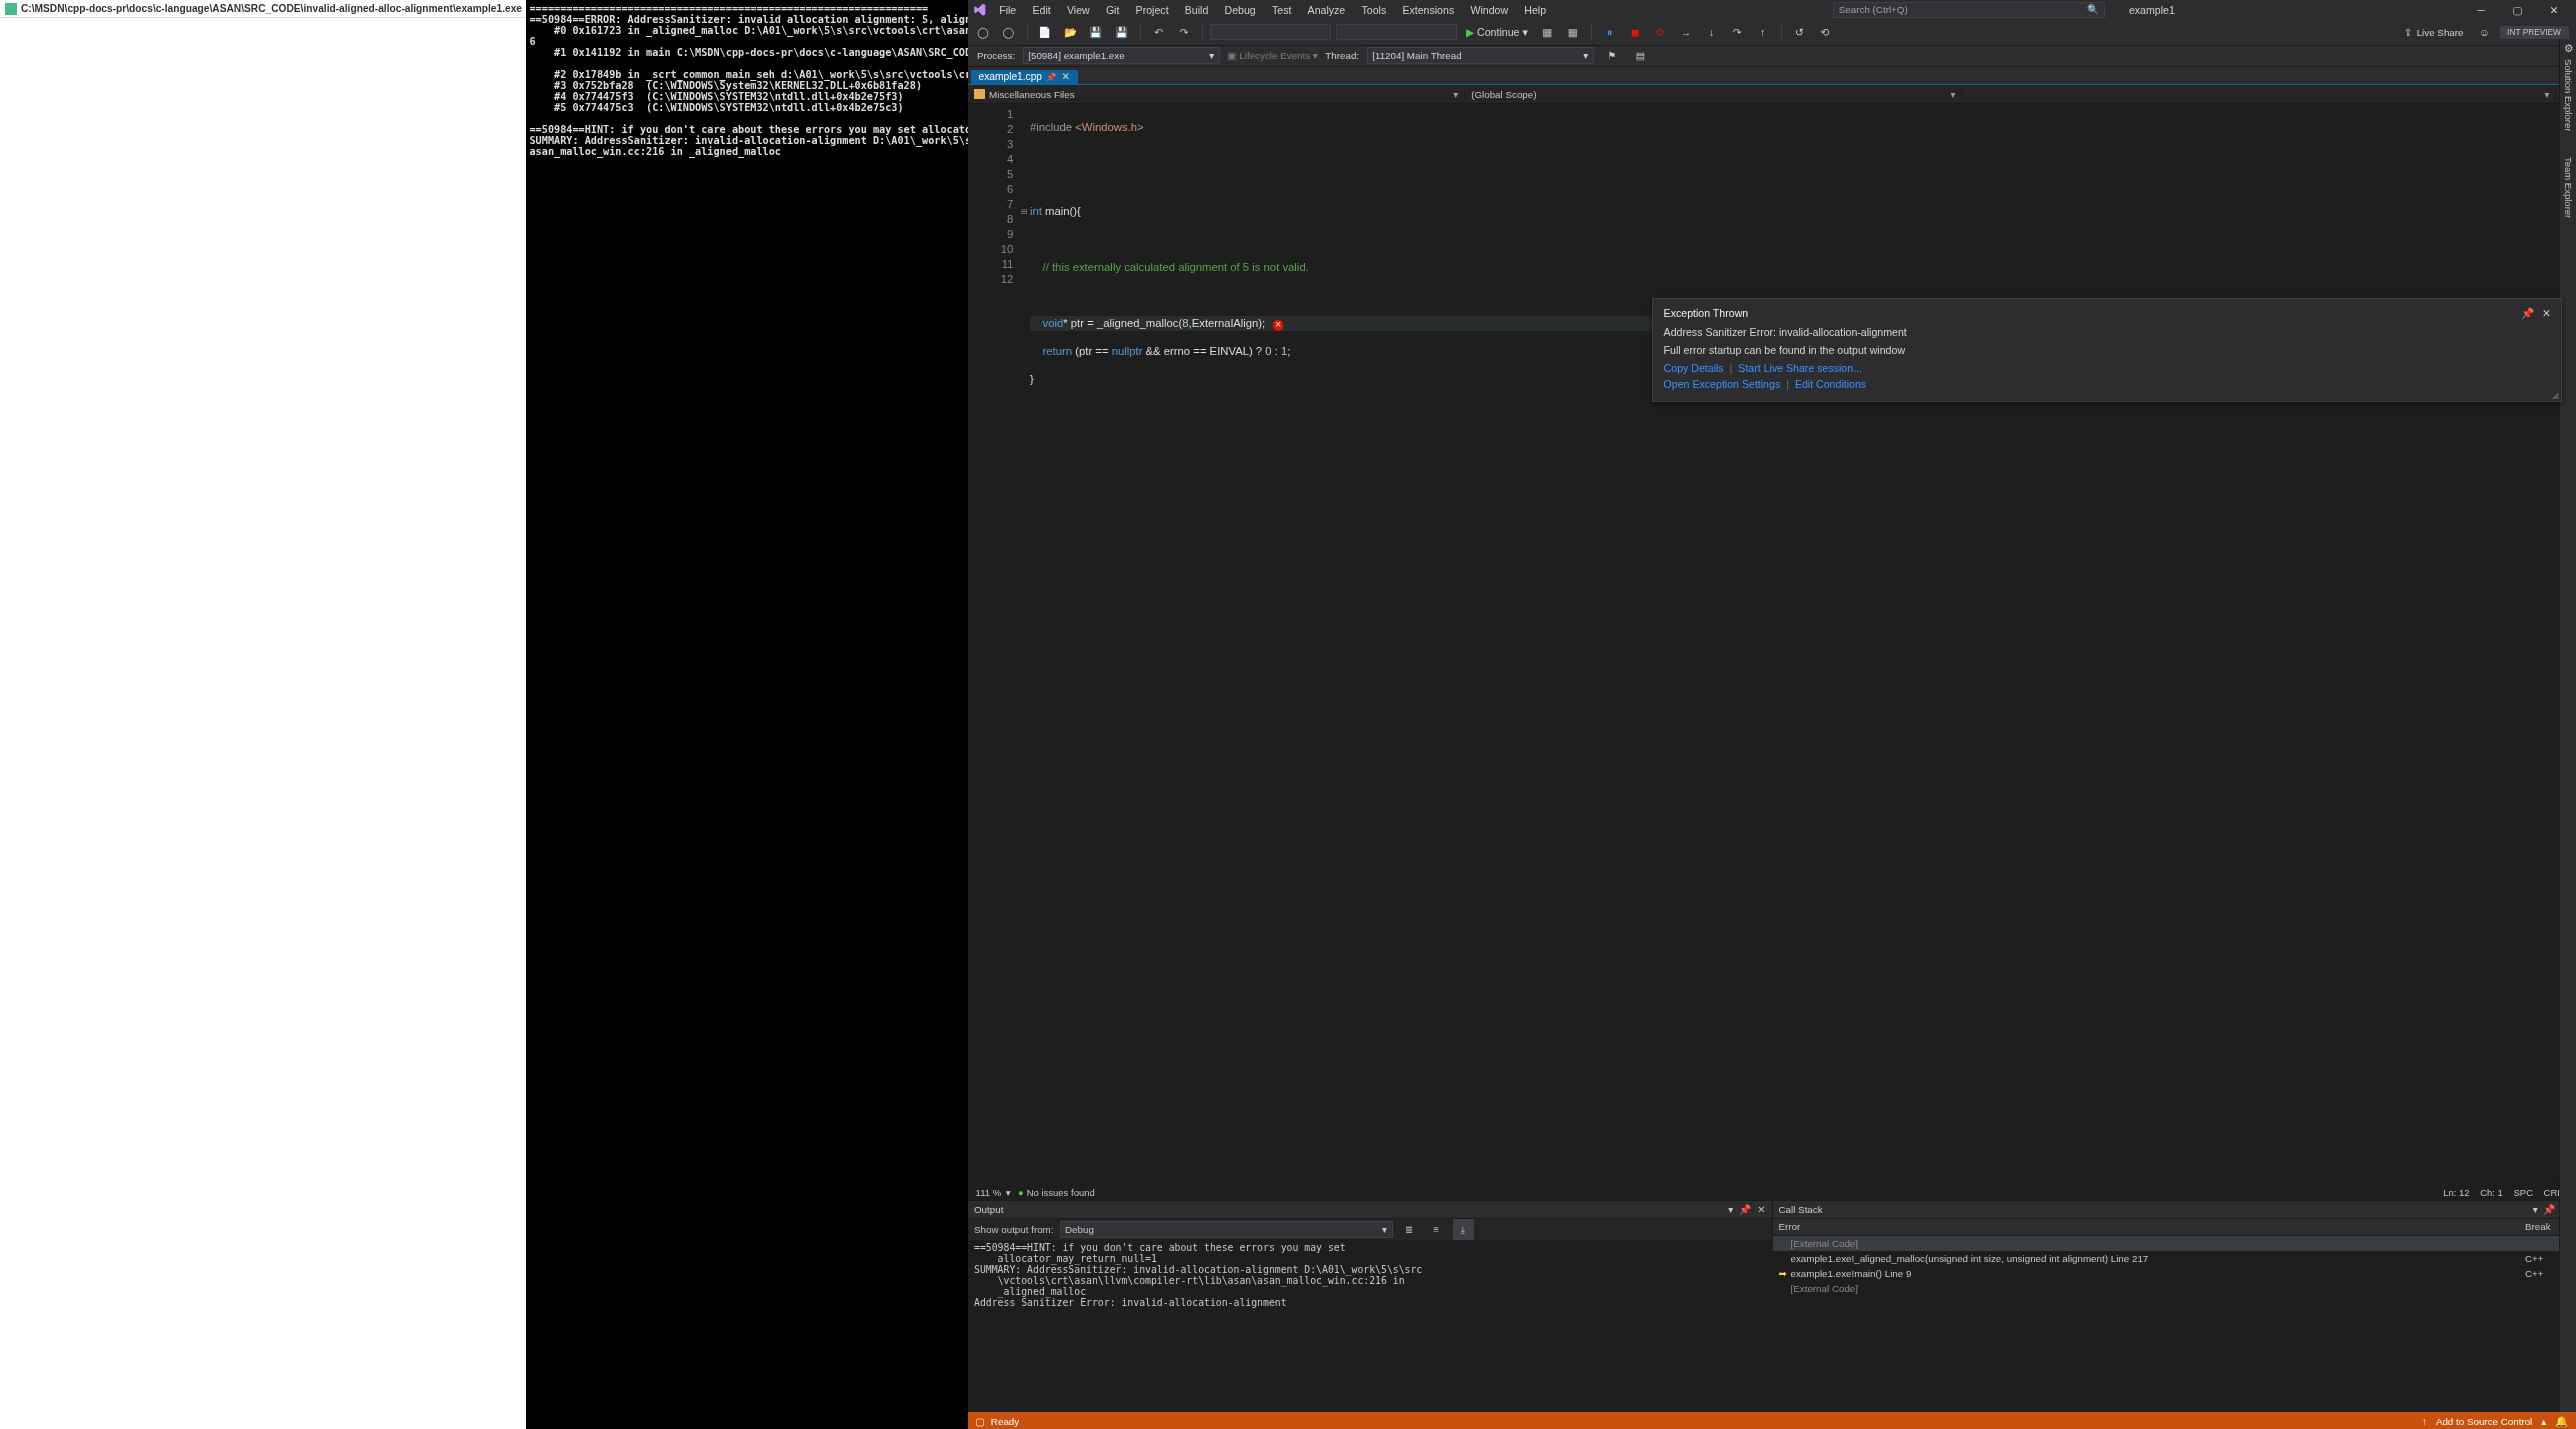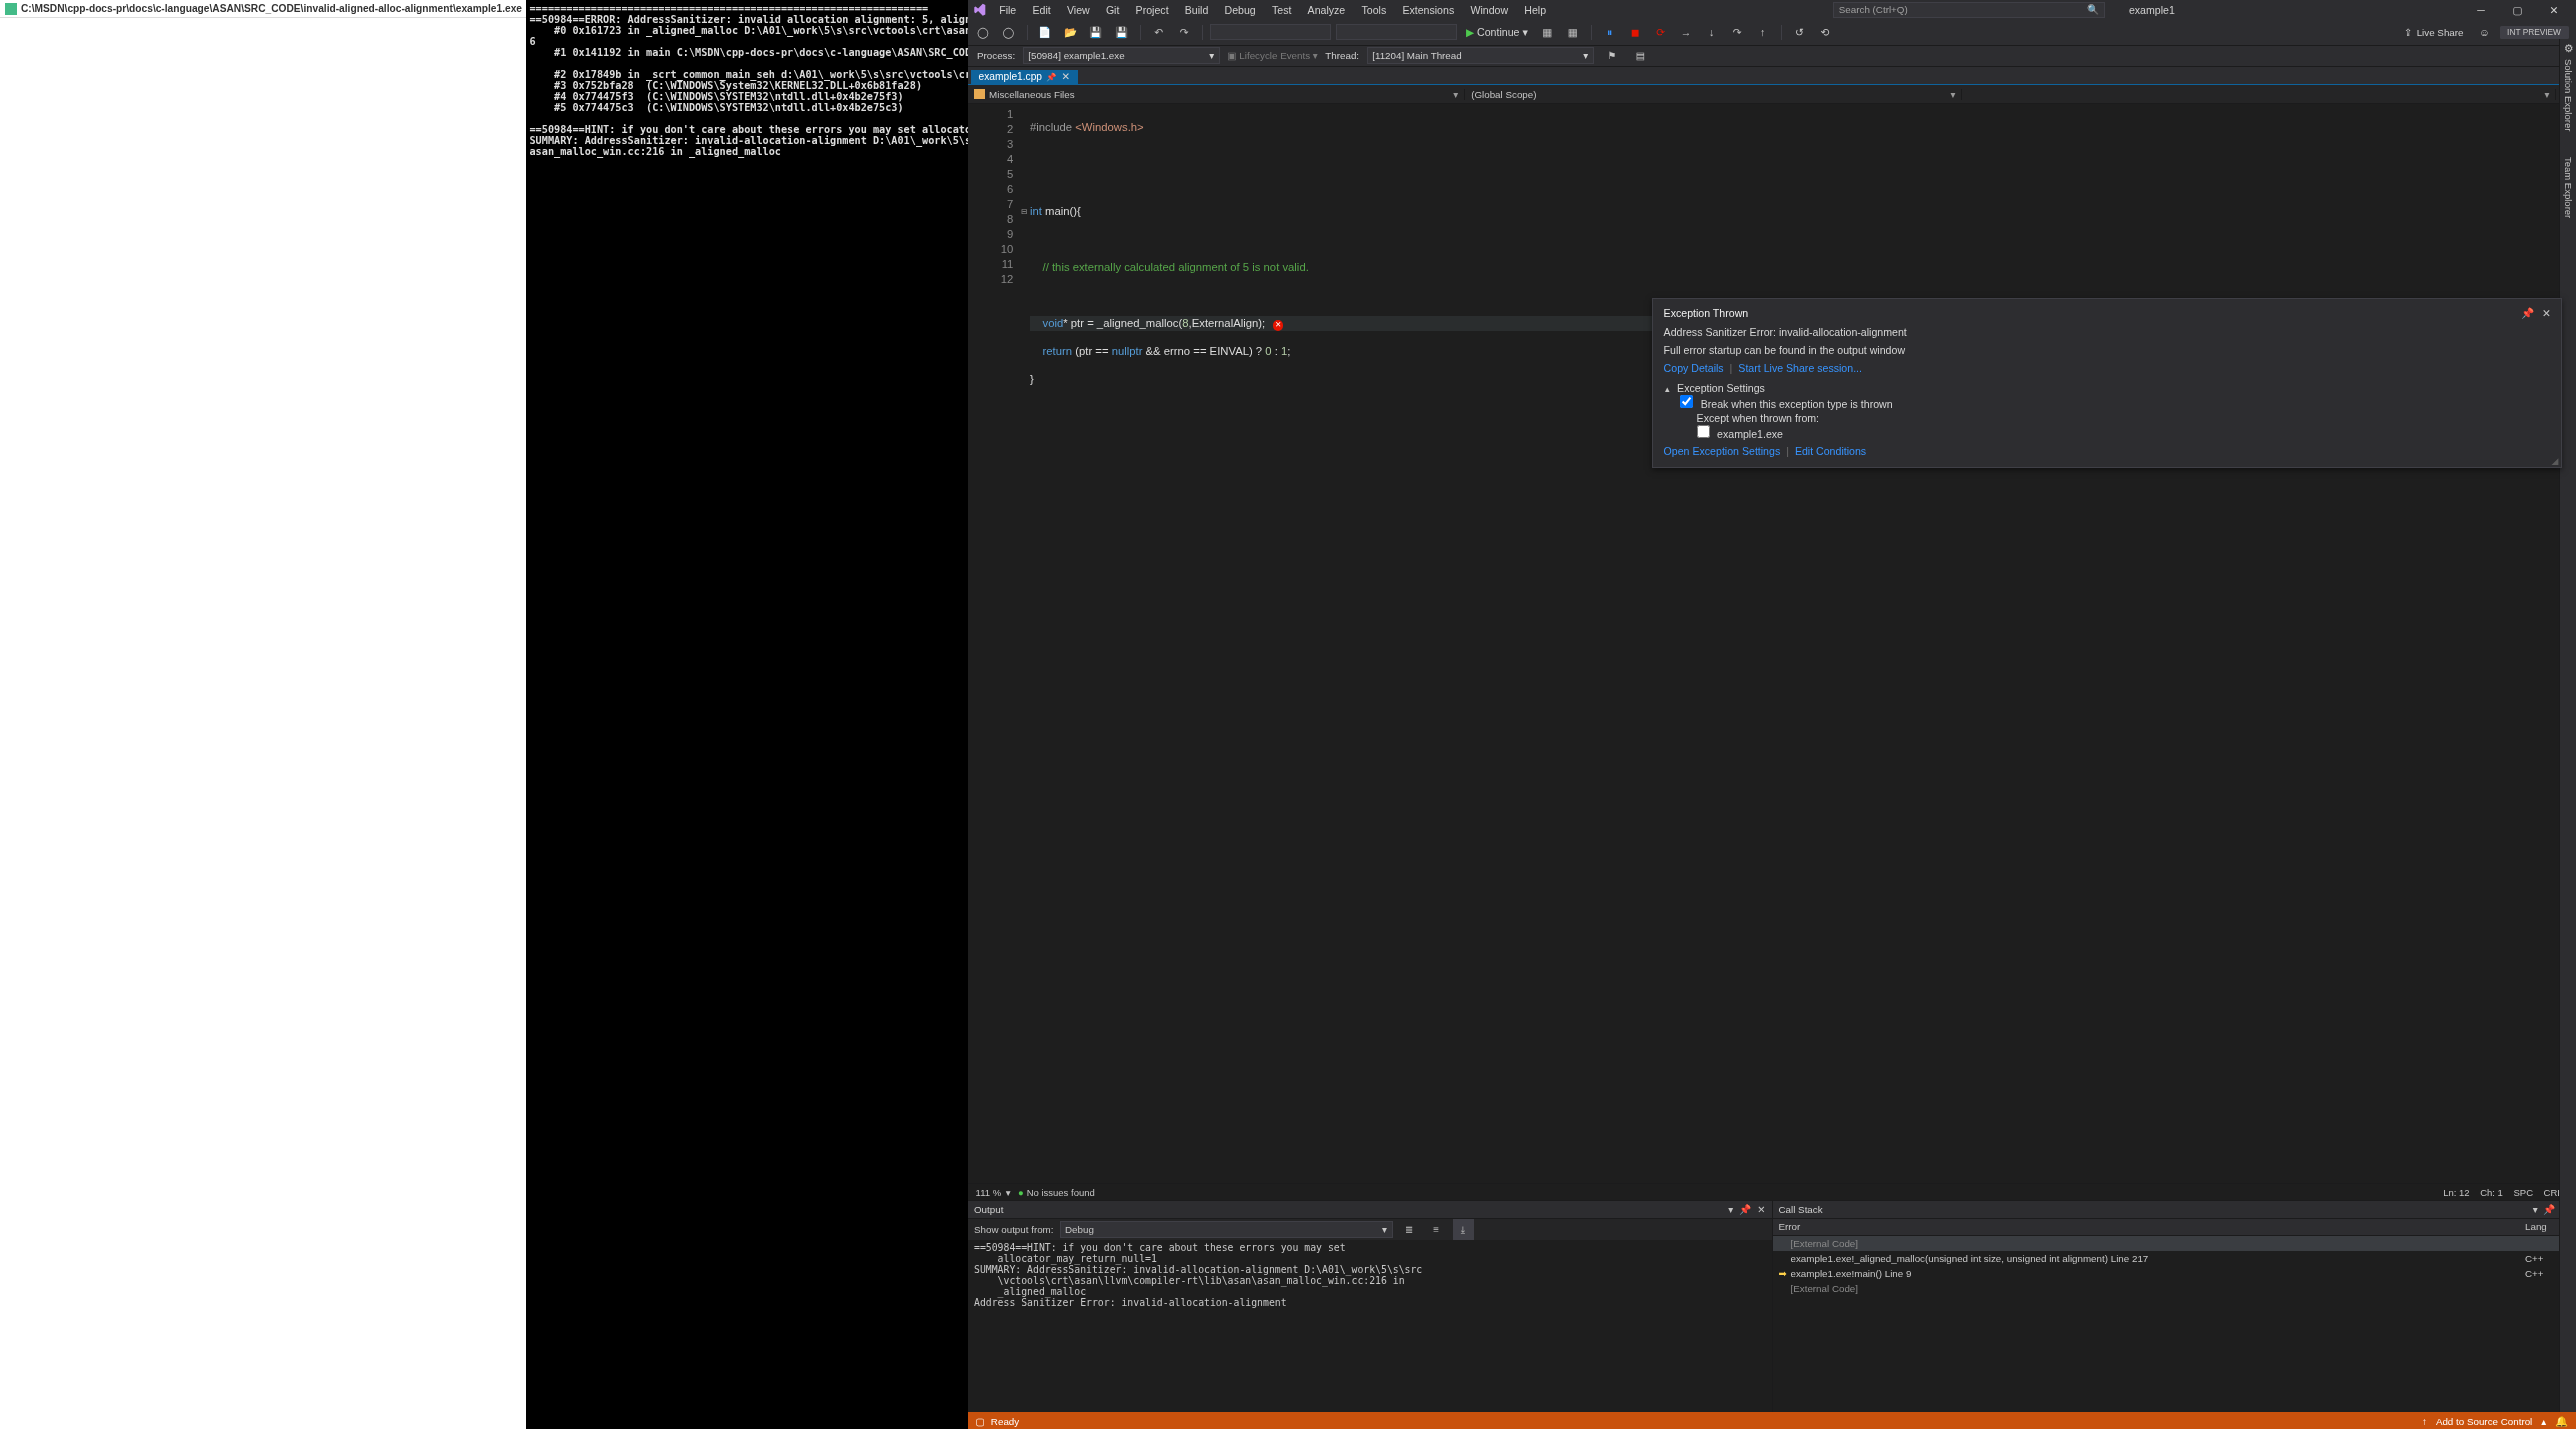--- a/index.html
+++ b/index.html
@@ -294,35 +294,20 @@
             <span>✕</span>
           </div>
         </div>
         <div class="msg">Address Sanitizer Error: invalid-allocation-alignment</div>
         <div class="msg">Full error startup can be found in the output window</div>
         <div>
           <a href="#">Copy Details</a>
           <span class="sep">|</span>
           <a href="#">Start Live Share session...</a>
         </div>
-        <div class="sect">
-          <span class="tri">▲</span>
-          <span>Exception Settings</span>
-          <div class="indent">
-            <input type="checkbox" class="cb" checked="" style="">
-            <span>Break when this exception type is thrown</span>
-          </div>
-          <div class="indent" style="margin-left:33px">
-            <span>Except when thrown from:</span>
-          </div>
-          <div class="indent" style="margin-left:33px">
-            <input type="checkbox" class="cb" style="">
-            <span>example1.exe</span>
-          </div>
-        </div>
         <div style="margin-top:4.5px">
           <a href="#">Open Exception Settings</a>
           <span class="sep">|</span>
           <a href="#">Edit Conditions</a>
         </div>
         <div class="grip">◢</div>
       </div>
     </div>
 
     <div class="editor-status">
@@ -370,21 +355,21 @@
         <div class="panel-hdr">
           <span>Call Stack</span>
           <div class="pbtns">
             <span>▾</span>
             <span>📌</span>
             <span>✕</span>
           </div>
         </div>
         <div class="cs-cols">
           <span class="c1">Error</span>
-          <span style="width:45px">Lang</span>
+          <span style="width:45px">Break</span>
         </div>
         <div class="cs-body">
           <div class="cs-row sel dim">
             <span class="arrow"></span>
             <span class="name">[External Code]</span>
             <span class="lang"></span>
           </div>
           <div class="cs-row">
             <span class="arrow"></span>
             <span class="name">example1.exe!_aligned_malloc(unsigned int size, unsigned int alignment) Line 217</span>

